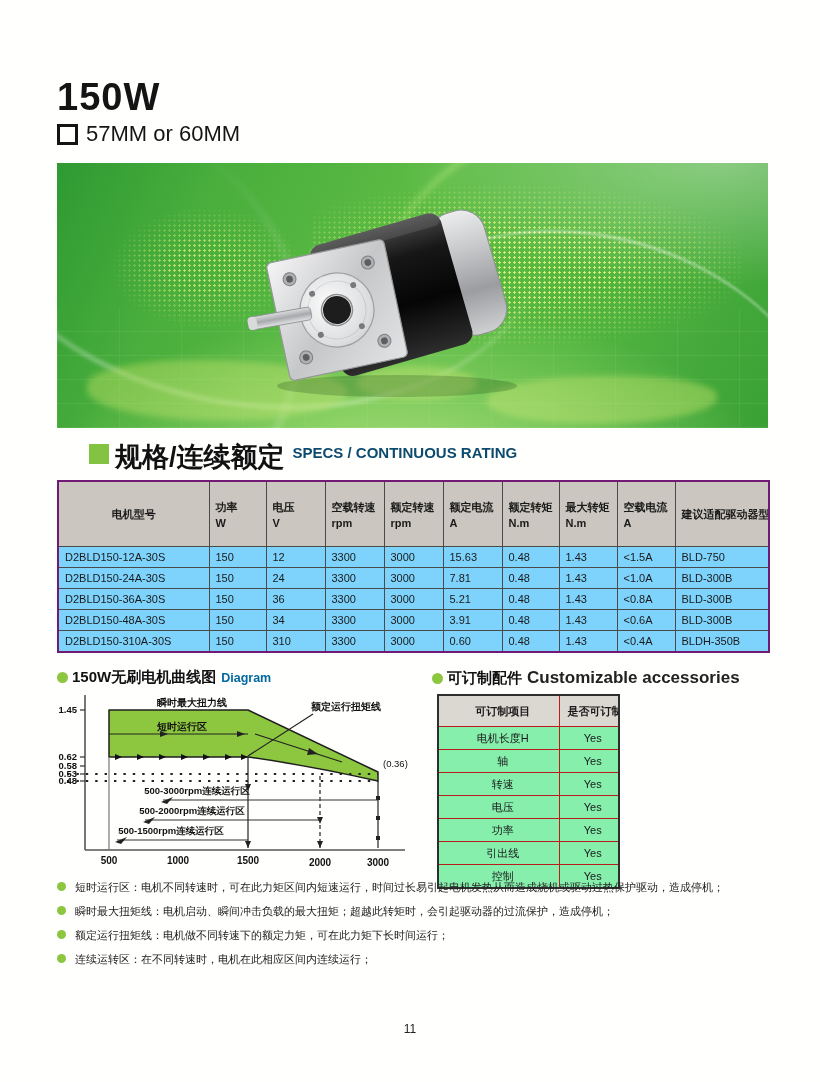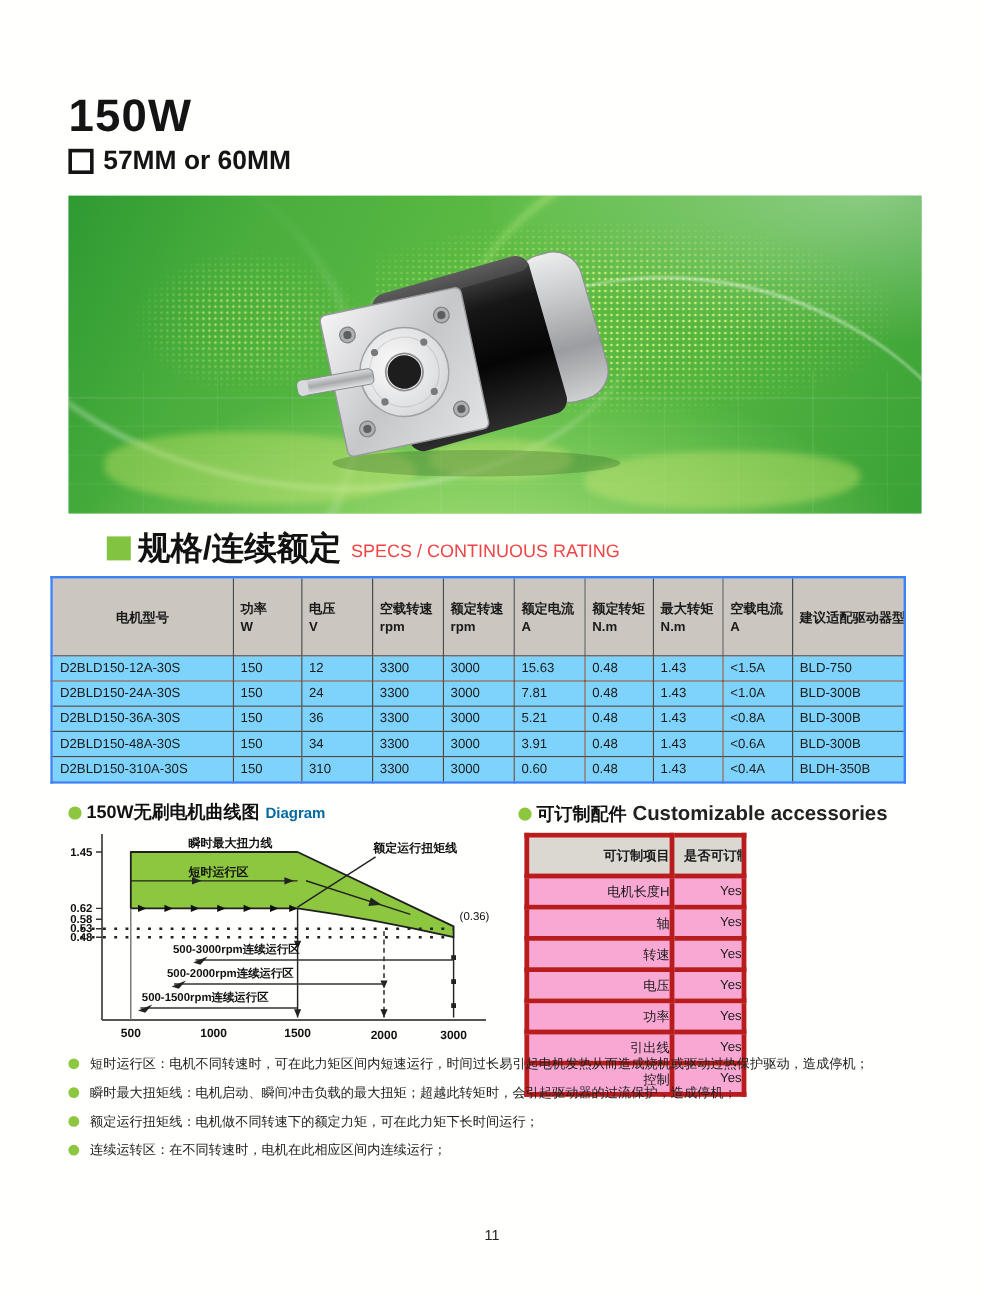--- a/index.html
+++ b/index.html
@@ -3,21 +3,21 @@
 <meta charset="utf-8">
 <style>
   html,body{margin:0;padding:0;background:#ffffff;}
   body{font-family:"Liberation Sans","DejaVu Sans",sans-serif;color:#1a1a1a;}
   .page{position:relative;width:820px;height:1082px;background:#fffffe;overflow:hidden;}
 
   
   .title-block{position:absolute;left:57px;top:60px;}
   .series-title{font-size:27px;font-weight:bold;color:#2ca23a;line-height:1.05;}
   .power-title{font-size:38px;font-weight:800;color:#141414;line-height:1.0;margin-top:18px;letter-spacing:1px;}
-  .size-line{margin-top:5px;font-size:22px;font-weight:bold;color:#141414;display:flex;align-items:center;}
+  .size-line{margin-top:5px;font-size:22px;font-weight:normal;color:#141414;display:flex;align-items:center;}
   .size-sq{display:inline-block;width:15px;height:15px;border:3px solid #141414;margin-right:8px;}
 
   
   .hero{position:absolute;left:57px;top:163px;width:711px;height:265px;overflow:hidden;
         background:linear-gradient(115deg,#2f9a33 0%,#49ae3c 20%,#5ebc45 48%,#52b540 72%,#3aa136 100%);}
   .hero .glow-bottom{position:absolute;left:0;bottom:-40px;width:100%;height:60%;
         background:radial-gradient(ellipse at 50% 100%,rgba(225,250,160,.55),rgba(225,250,160,0) 70%);}
   .hero .glow-top{position:absolute;right:0;top:0;width:60%;height:55%;
         background:radial-gradient(ellipse at 90% 0%,rgba(255,255,255,.35),rgba(255,255,255,0) 60%);}
   .swirl{position:absolute;border-radius:50%;}
@@ -35,51 +35,51 @@
   .hero .grid{position:absolute;left:0;bottom:0;width:100%;height:45%;opacity:.8;
         background:repeating-linear-gradient(0deg,rgba(255,255,255,.10) 0 1px,transparent 1px 24px),
                    repeating-linear-gradient(90deg,rgba(255,255,255,.08) 0 1px,transparent 1px 62px);}
   .blob{position:absolute;background:rgba(170,215,95,.55);filter:blur(3px);}
   .blob1{left:30px;bottom:8px;width:260px;height:60px;border-radius:45% 60% 50% 55%;}
   .blob2{left:430px;bottom:4px;width:230px;height:48px;border-radius:55% 45% 60% 50%;}
   .blob3{left:300px;bottom:28px;width:120px;height:34px;border-radius:50%;}
   .motor-svg{position:absolute;left:180px;top:25px;}
 
   
-  .section-head{position:absolute;left:57px;top:444px;display:flex;align-items:flex-end;padding-left:32px;}
+  .section-head{position:absolute;left:57px;top:444px;display:flex;align-items:flex-start;padding-left:32px;}
   .sec-sq{width:20px;height:20px;background:#82c341;margin-right:6px;margin-bottom:4px;}
   .sec-cn{font-size:27px;font-weight:bold;color:#111;line-height:1;}
-  .sec-en{font-size:15px;font-weight:normal;color:#ef4444;margin-left:8px;padding-bottom:3px;}
-
-  
-  .spec-table{position:absolute;left:42px;top:480px;width:711px;border-collapse:collapse;table-layout:fixed;
-              border:2px solid #3b82f6;font-size:11px;}
+  .sec-en{font-size:15px;font-weight:bold;color:#0c4a6e;margin-left:8px;padding-bottom:3px;}
+
+  
+  .spec-table{position:absolute;left:57px;top:480px;width:711px;border-collapse:collapse;table-layout:fixed;
+              border:2px solid #701a75;font-size:11px;}
   .spec-table th,.spec-table td{border:1px solid #4a4a4a;padding:0 0 0 6px;text-align:left;overflow:hidden;white-space:nowrap;}
   .spec-table thead th{background:#cbc7c0;height:64px;font-weight:bold;vertical-align:middle;}
   .spec-table thead th.center{text-align:center;padding-left:0;}
   .spec-table thead th .unit{font-weight:bold;margin-top:2px;}
   .spec-table tbody td{height:20px;background:#7dd3fc;}
 
   
   .diagram-title{position:absolute;left:57px;top:668px;display:flex;align-items:center;}
   .dot{width:11px;height:11px;border-radius:50%;background:#8dc63f;margin-right:4px;flex:0 0 auto;}
   .diag-cn{font-size:15px;font-weight:bold;color:#111;}
   .diag-en{font-size:12.5px;font-weight:bold;color:#0369a1;margin-left:5px;}
   .diagram-svg{position:absolute;left:57px;top:692px;}
   .diagram-svg text{font-family:"Liberation Sans","DejaVu Sans",sans-serif;fill:#111;}
 
   
   .acc-title{position:absolute;left:432px;top:668px;display:flex;align-items:center;}
   .acc-cn{font-size:15px;font-weight:bold;color:#111;}
   .acc-en{font-size:17px;font-weight:bold;color:#222;margin-left:5px;}
   .acc-table{position:absolute;left:437px;top:694px;width:181px;border-collapse:collapse;table-layout:fixed;
              border:2px solid #2e2e2e;font-size:11px;}
-  .acc-table th,.acc-table td{border:4px solid #b91c1c;padding:0 0 0 8px;text-align:right;white-space:nowrap;overflow:hidden;}
+  .acc-table th,.acc-table td{border:1px solid #b91c1c;padding:0 0 0 8px;text-align:center;white-space:nowrap;overflow:hidden;}
   .acc-table thead th{background:#dbd7d1;height:30px;font-weight:bold;vertical-align:middle;}
-  .acc-table tbody td{height:22px;background:#f9a8d4;}
+  .acc-table tbody td{height:22px;background:#86efac;}
 
   
   .notes{position:absolute;left:57px;top:880px;width:700px;list-style:none;margin:0;padding:0;}
   .notes li{position:relative;padding-left:18px;margin-bottom:8px;font-size:11px;line-height:1.45;color:#222;}
   .notes .dot{position:absolute;left:0;top:2px;width:9px;height:9px;}
 
   .page-num{position:absolute;left:0;top:1022px;width:100%;text-align:center;font-size:12px;color:#222;}
 </style>
 </head>
 <body>

